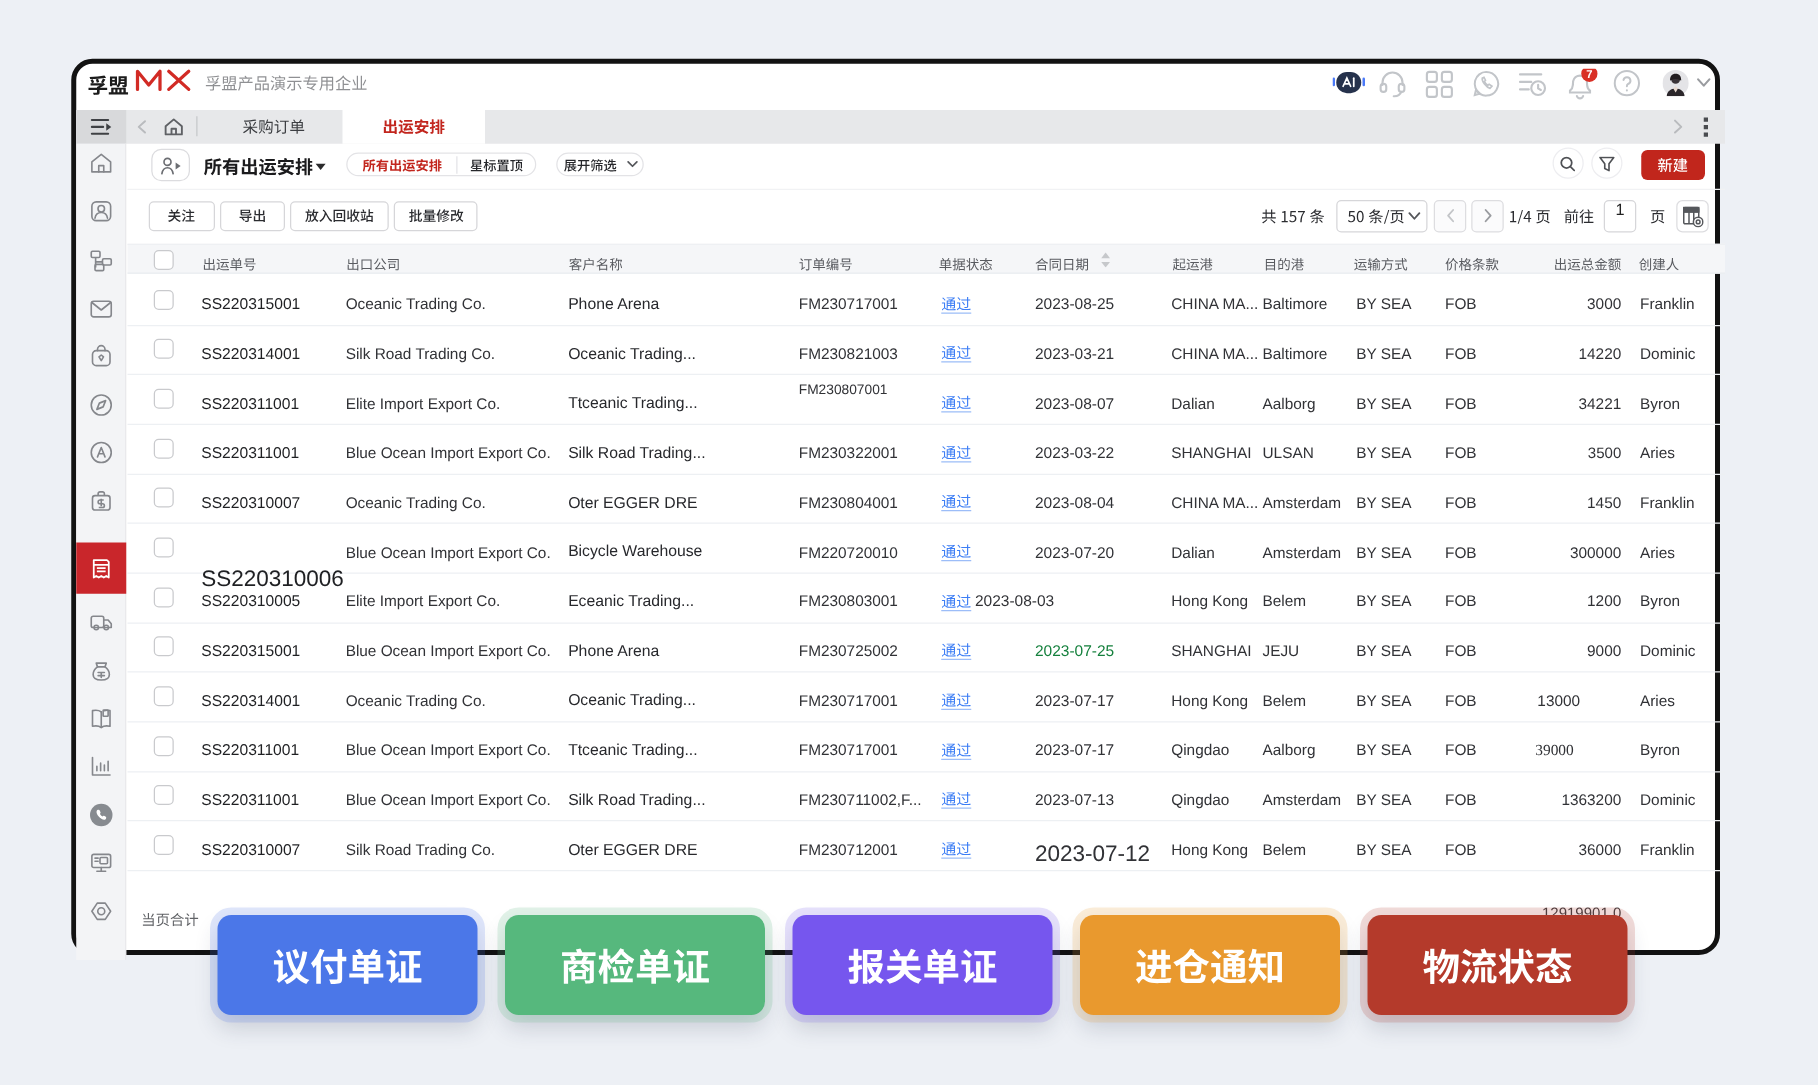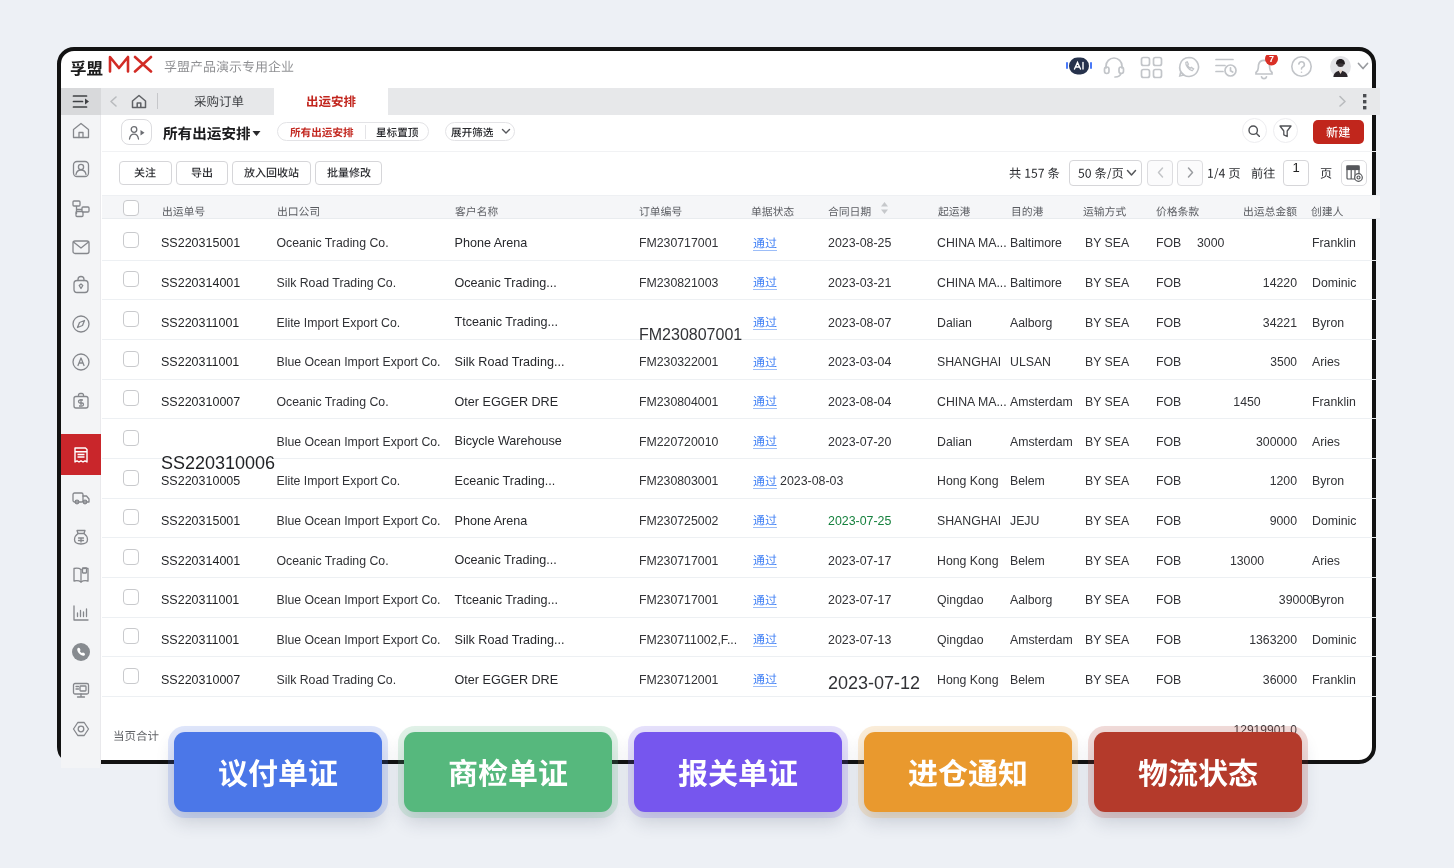--- a/index.html
+++ b/index.html
@@ -573,21 +573,21 @@
 <svg style="position:absolute;left:753.0px;top:236.5px;" width="24.00" height="12.00" viewBox="0 -880 2000 1000" fill="#3d7ef5">
     <use href="#qr901A" x="0"></use>
     <use href="#qr8FC7" x="1000"></use>
   </svg>
 <div style="position:absolute;left:753px;top:249.6px;width:24px;height:1px;background:#9cbdf8;"></div>
 <div style="position:absolute;left:828.0px;top:236.2px;font-family:'Liberation Sans',sans-serif;font-size:12.4px;color:#313236;white-space:nowrap">2023-08-25</div>
 <div style="position:absolute;left:937.0px;top:236.3px;font-family:'Liberation Sans',sans-serif;font-size:12.3px;color:#313236;white-space:nowrap">CHINA MA...</div>
 <div style="position:absolute;left:1010.0px;top:236.3px;font-family:'Liberation Sans',sans-serif;font-size:12.3px;color:#313236;white-space:nowrap">Baltimore</div>
 <div style="position:absolute;left:1085.0px;top:236.3px;font-family:'Liberation Sans',sans-serif;font-size:12.3px;color:#313236;white-space:nowrap">BY SEA</div>
 <div style="position:absolute;left:1156.0px;top:236.3px;font-family:'Liberation Sans',sans-serif;font-size:12.3px;color:#313236;white-space:nowrap">FOB</div>
-<div style="position:absolute;left:1197.0px;top:236.3px;width:100px;text-align:left;font-family:'Liberation Sans',sans-serif;font-size:12.3px;color:#313236">3000</div>
+<div style="position:absolute;left:1197.0px;top:236.3px;width:100px;text-align:right;font-family:'Liberation Sans',sans-serif;font-size:12.3px;color:#313236">3000</div>
 <div style="position:absolute;left:1312.0px;top:236.3px;font-family:'Liberation Sans',sans-serif;font-size:12.3px;color:#313236;white-space:nowrap">Franklin</div>
 <div style="position:absolute;left:102px;top:299.2px;width:1278px;height:1px;background:#edf0f3;"></div>
 <div style="position:absolute;left:122.5px;top:271.3px;width:16px;height:16px;border:1px solid #c9cacd;border-radius:4px;background:#fff;"></div>
 <div style="position:absolute;left:161.0px;top:275.8px;font-family:'Liberation Sans',sans-serif;font-size:12.5px;color:#1f2023;white-space:nowrap">SS220314001</div>
 <div style="position:absolute;left:276.5px;top:276.0px;font-family:'Liberation Sans',sans-serif;font-size:12.3px;color:#313236;white-space:nowrap">Silk Road Trading Co.</div>
 <div style="position:absolute;left:454.5px;top:275.7px;font-family:'Liberation Sans',sans-serif;font-size:12.6px;color:#27282c;white-space:nowrap">Oceanic Trading...</div>
 <div style="position:absolute;left:639.0px;top:276.0px;font-family:'Liberation Sans',sans-serif;font-size:12.3px;color:#313236;white-space:nowrap">FM230821003</div>
 <svg style="position:absolute;left:753.0px;top:276.2px;" width="24.00" height="12.00" viewBox="0 -880 2000 1000" fill="#3d7ef5">
     <use href="#qr901A" x="0"></use>
     <use href="#qr8FC7" x="1000"></use>
@@ -598,21 +598,21 @@
 <div style="position:absolute;left:1010.0px;top:276.0px;font-family:'Liberation Sans',sans-serif;font-size:12.3px;color:#313236;white-space:nowrap">Baltimore</div>
 <div style="position:absolute;left:1085.0px;top:276.0px;font-family:'Liberation Sans',sans-serif;font-size:12.3px;color:#313236;white-space:nowrap">BY SEA</div>
 <div style="position:absolute;left:1156.0px;top:276.0px;font-family:'Liberation Sans',sans-serif;font-size:12.3px;color:#313236;white-space:nowrap">FOB</div>
 <div style="position:absolute;left:1197.0px;top:276.0px;width:100px;text-align:right;font-family:'Liberation Sans',sans-serif;font-size:12.3px;color:#313236">14220</div>
 <div style="position:absolute;left:1312.0px;top:276.0px;font-family:'Liberation Sans',sans-serif;font-size:12.3px;color:#313236;white-space:nowrap">Dominic</div>
 <div style="position:absolute;left:102px;top:338.8px;width:1278px;height:1px;background:#edf0f3;"></div>
 <div style="position:absolute;left:122.5px;top:311.0px;width:16px;height:16px;border:1px solid #c9cacd;border-radius:4px;background:#fff;"></div>
 <div style="position:absolute;left:161.0px;top:315.5px;font-family:'Liberation Sans',sans-serif;font-size:12.5px;color:#1f2023;white-space:nowrap">SS220311001</div>
 <div style="position:absolute;left:276.5px;top:315.7px;font-family:'Liberation Sans',sans-serif;font-size:12.3px;color:#313236;white-space:nowrap">Elite Import Export Co.</div>
 <div style="position:absolute;left:454.5px;top:315.4px;font-family:'Liberation Sans',sans-serif;font-size:12.6px;color:#27282c;white-space:nowrap">Ttceanic Trading...</div>
-<div style="position:absolute;left:639.0px;top:326px;font-family:'Liberation Sans',sans-serif;font-size:16px;color:#313236;white-space:nowrap">FM230807001</div>
+<div style="position:absolute;left:639.0px;top:306px;font-family:'Liberation Sans',sans-serif;font-size:11px;color:#313236;white-space:nowrap">FM230807001</div>
 <svg style="position:absolute;left:753.0px;top:315.9px;" width="24.00" height="12.00" viewBox="0 -880 2000 1000" fill="#3d7ef5">
     <use href="#qr901A" x="0"></use>
     <use href="#qr8FC7" x="1000"></use>
   </svg>
 <div style="position:absolute;left:753px;top:329.0px;width:24px;height:1px;background:#9cbdf8;"></div>
 <div style="position:absolute;left:828.0px;top:315.6px;font-family:'Liberation Sans',sans-serif;font-size:12.4px;color:#313236;white-space:nowrap">2023-08-07</div>
 <div style="position:absolute;left:937.0px;top:315.7px;font-family:'Liberation Sans',sans-serif;font-size:12.3px;color:#313236;white-space:nowrap">Dalian</div>
 <div style="position:absolute;left:1010.0px;top:315.7px;font-family:'Liberation Sans',sans-serif;font-size:12.3px;color:#313236;white-space:nowrap">Aalborg</div>
 <div style="position:absolute;left:1085.0px;top:315.7px;font-family:'Liberation Sans',sans-serif;font-size:12.3px;color:#313236;white-space:nowrap">BY SEA</div>
 <div style="position:absolute;left:1156.0px;top:315.7px;font-family:'Liberation Sans',sans-serif;font-size:12.3px;color:#313236;white-space:nowrap">FOB</div>
@@ -622,21 +622,21 @@
 <div style="position:absolute;left:122.5px;top:350.7px;width:16px;height:16px;border:1px solid #c9cacd;border-radius:4px;background:#fff;"></div>
 <div style="position:absolute;left:161.0px;top:355.1px;font-family:'Liberation Sans',sans-serif;font-size:12.5px;color:#1f2023;white-space:nowrap">SS220311001</div>
 <div style="position:absolute;left:276.5px;top:355.3px;font-family:'Liberation Sans',sans-serif;font-size:12.3px;color:#313236;white-space:nowrap">Blue Ocean Import Export Co.</div>
 <div style="position:absolute;left:454.5px;top:355.0px;font-family:'Liberation Sans',sans-serif;font-size:12.6px;color:#27282c;white-space:nowrap">Silk Road Trading...</div>
 <div style="position:absolute;left:639.0px;top:355.3px;font-family:'Liberation Sans',sans-serif;font-size:12.3px;color:#313236;white-space:nowrap">FM230322001</div>
 <svg style="position:absolute;left:753.0px;top:355.6px;" width="24.00" height="12.00" viewBox="0 -880 2000 1000" fill="#3d7ef5">
     <use href="#qr901A" x="0"></use>
     <use href="#qr8FC7" x="1000"></use>
   </svg>
 <div style="position:absolute;left:753px;top:368.6px;width:24px;height:1px;background:#9cbdf8;"></div>
-<div style="position:absolute;left:828.0px;top:355.2px;font-family:'Liberation Sans',sans-serif;font-size:12.4px;color:#313236;white-space:nowrap">2023-03-04</div>
+<div style="position:absolute;left:828.0px;top:355.2px;font-family:'Liberation Sans',sans-serif;font-size:12.4px;color:#313236;white-space:nowrap">2023-03-22</div>
 <div style="position:absolute;left:937.0px;top:355.3px;font-family:'Liberation Sans',sans-serif;font-size:12.3px;color:#313236;white-space:nowrap">SHANGHAI</div>
 <div style="position:absolute;left:1010.0px;top:355.3px;font-family:'Liberation Sans',sans-serif;font-size:12.3px;color:#313236;white-space:nowrap">ULSAN</div>
 <div style="position:absolute;left:1085.0px;top:355.3px;font-family:'Liberation Sans',sans-serif;font-size:12.3px;color:#313236;white-space:nowrap">BY SEA</div>
 <div style="position:absolute;left:1156.0px;top:355.3px;font-family:'Liberation Sans',sans-serif;font-size:12.3px;color:#313236;white-space:nowrap">FOB</div>
 <div style="position:absolute;left:1197.0px;top:355.3px;width:100px;text-align:right;font-family:'Liberation Sans',sans-serif;font-size:12px;color:#313236">3500</div>
 <div style="position:absolute;left:1312.0px;top:355.3px;font-family:'Liberation Sans',sans-serif;font-size:12.3px;color:#313236;white-space:nowrap">Aries</div>
 <div style="position:absolute;left:102px;top:418.2px;width:1278px;height:1px;background:#edf0f3;"></div>
 <div style="position:absolute;left:122.5px;top:390.4px;width:16px;height:16px;border:1px solid #c9cacd;border-radius:4px;background:#fff;"></div>
 <div style="position:absolute;left:161.0px;top:394.8px;font-family:'Liberation Sans',sans-serif;font-size:12.5px;color:#1f2023;white-space:nowrap">SS220310007</div>
 <div style="position:absolute;left:276.5px;top:395.0px;font-family:'Liberation Sans',sans-serif;font-size:12.3px;color:#313236;white-space:nowrap">Oceanic Trading Co.</div>
@@ -645,21 +645,21 @@
 <svg style="position:absolute;left:753.0px;top:395.3px;" width="24.00" height="12.00" viewBox="0 -880 2000 1000" fill="#3d7ef5">
     <use href="#qr901A" x="0"></use>
     <use href="#qr8FC7" x="1000"></use>
   </svg>
 <div style="position:absolute;left:753px;top:408.3px;width:24px;height:1px;background:#9cbdf8;"></div>
 <div style="position:absolute;left:828.0px;top:394.9px;font-family:'Liberation Sans',sans-serif;font-size:12.4px;color:#313236;white-space:nowrap">2023-08-04</div>
 <div style="position:absolute;left:937.0px;top:395.0px;font-family:'Liberation Sans',sans-serif;font-size:12.3px;color:#313236;white-space:nowrap">CHINA MA...</div>
 <div style="position:absolute;left:1010.0px;top:395.0px;font-family:'Liberation Sans',sans-serif;font-size:12.3px;color:#313236;white-space:nowrap">Amsterdam</div>
 <div style="position:absolute;left:1085.0px;top:395.0px;font-family:'Liberation Sans',sans-serif;font-size:12.3px;color:#313236;white-space:nowrap">BY SEA</div>
 <div style="position:absolute;left:1156.0px;top:395.0px;font-family:'Liberation Sans',sans-serif;font-size:12.3px;color:#313236;white-space:nowrap">FOB</div>
-<div style="position:absolute;left:1197.0px;top:395.0px;width:100px;text-align:center;font-family:'Liberation Sans',sans-serif;font-size:12.3px;color:#313236">1450</div>
+<div style="position:absolute;left:1197.0px;top:395.0px;width:100px;text-align:right;font-family:'Liberation Sans',sans-serif;font-size:12.3px;color:#313236">1450</div>
 <div style="position:absolute;left:1312.0px;top:395.0px;font-family:'Liberation Sans',sans-serif;font-size:12.3px;color:#313236;white-space:nowrap">Franklin</div>
 <div style="position:absolute;left:102px;top:457.9px;width:1278px;height:1px;background:#edf0f3;"></div>
 <div style="position:absolute;left:122.5px;top:430.0px;width:16px;height:16px;border:1px solid #c9cacd;border-radius:4px;background:#fff;"></div>
 <div style="position:absolute;left:161.0px;top:453px;font-family:'Liberation Sans',sans-serif;font-size:18px;color:#1f2023;white-space:nowrap">SS220310006</div>
 <div style="position:absolute;left:276.5px;top:434.7px;font-family:'Liberation Sans',sans-serif;font-size:12.3px;color:#313236;white-space:nowrap">Blue Ocean Import Export Co.</div>
 <div style="position:absolute;left:454.5px;top:434.4px;font-family:'Liberation Sans',sans-serif;font-size:12.6px;color:#27282c;white-space:nowrap">Bicycle Warehouse</div>
 <div style="position:absolute;left:639.0px;top:434.7px;font-family:'Liberation Sans',sans-serif;font-size:12.3px;color:#313236;white-space:nowrap">FM220720010</div>
 <svg style="position:absolute;left:753.0px;top:434.9px;" width="24.00" height="12.00" viewBox="0 -880 2000 1000" fill="#3d7ef5">
     <use href="#qr901A" x="0"></use>
     <use href="#qr8FC7" x="1000"></use>
@@ -735,21 +735,21 @@
 <svg style="position:absolute;left:753.0px;top:593.7px;" width="24.00" height="12.00" viewBox="0 -880 2000 1000" fill="#3d7ef5">
     <use href="#qr901A" x="0"></use>
     <use href="#qr8FC7" x="1000"></use>
   </svg>
 <div style="position:absolute;left:753px;top:606.7px;width:24px;height:1px;background:#9cbdf8;"></div>
 <div style="position:absolute;left:828.0px;top:593.3px;font-family:'Liberation Sans',sans-serif;font-size:12.4px;color:#313236;white-space:nowrap">2023-07-17</div>
 <div style="position:absolute;left:937.0px;top:593.4px;font-family:'Liberation Sans',sans-serif;font-size:12.3px;color:#313236;white-space:nowrap">Qingdao</div>
 <div style="position:absolute;left:1010.0px;top:593.4px;font-family:'Liberation Sans',sans-serif;font-size:12.3px;color:#313236;white-space:nowrap">Aalborg</div>
 <div style="position:absolute;left:1085.0px;top:593.4px;font-family:'Liberation Sans',sans-serif;font-size:12.3px;color:#313236;white-space:nowrap">BY SEA</div>
 <div style="position:absolute;left:1156.0px;top:593.4px;font-family:'Liberation Sans',sans-serif;font-size:12.3px;color:#313236;white-space:nowrap">FOB</div>
-<div style="position:absolute;left:1213px;top:593.4px;width:100px;text-align:right;font-family:Liberation Sans, sans-serif;font-size:12.3px;color:#313236">39000</div>
+<div style="position:absolute;left:1159px;top:593.4px;width:100px;text-align:right;font-family:Liberation Serif, serif;font-size:12.3px;color:#313236">39000</div>
 <div style="position:absolute;left:1312.0px;top:593.4px;font-family:'Liberation Sans',sans-serif;font-size:12.3px;color:#313236;white-space:nowrap">Byron</div>
 <div style="position:absolute;left:102px;top:656.3px;width:1278px;height:1px;background:#edf0f3;"></div>
 <div style="position:absolute;left:122.5px;top:628.4px;width:16px;height:16px;border:1px solid #c9cacd;border-radius:4px;background:#fff;"></div>
 <div style="position:absolute;left:161.0px;top:632.9px;font-family:'Liberation Sans',sans-serif;font-size:12.5px;color:#1f2023;white-space:nowrap">SS220311001</div>
 <div style="position:absolute;left:276.5px;top:633.1px;font-family:'Liberation Sans',sans-serif;font-size:12.3px;color:#313236;white-space:nowrap">Blue Ocean Import Export Co.</div>
 <div style="position:absolute;left:454.5px;top:632.8px;font-family:'Liberation Sans',sans-serif;font-size:12.6px;color:#27282c;white-space:nowrap">Silk Road Trading...</div>
 <div style="position:absolute;left:639.0px;top:633.1px;font-family:'Liberation Sans',sans-serif;font-size:12.3px;color:#313236;white-space:nowrap">FM230711002,F...</div>
 <svg style="position:absolute;left:753.0px;top:633.3px;" width="24.00" height="12.00" viewBox="0 -880 2000 1000" fill="#3d7ef5">
     <use href="#qr901A" x="0"></use>
     <use href="#qr8FC7" x="1000"></use>

